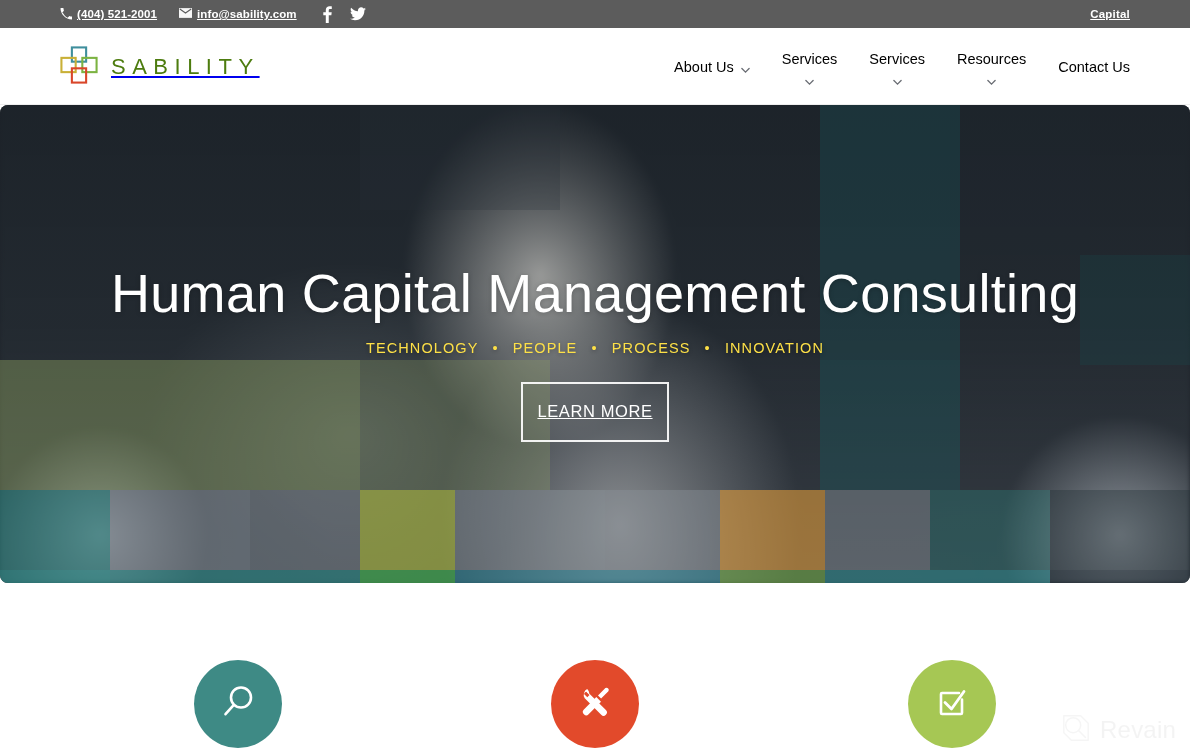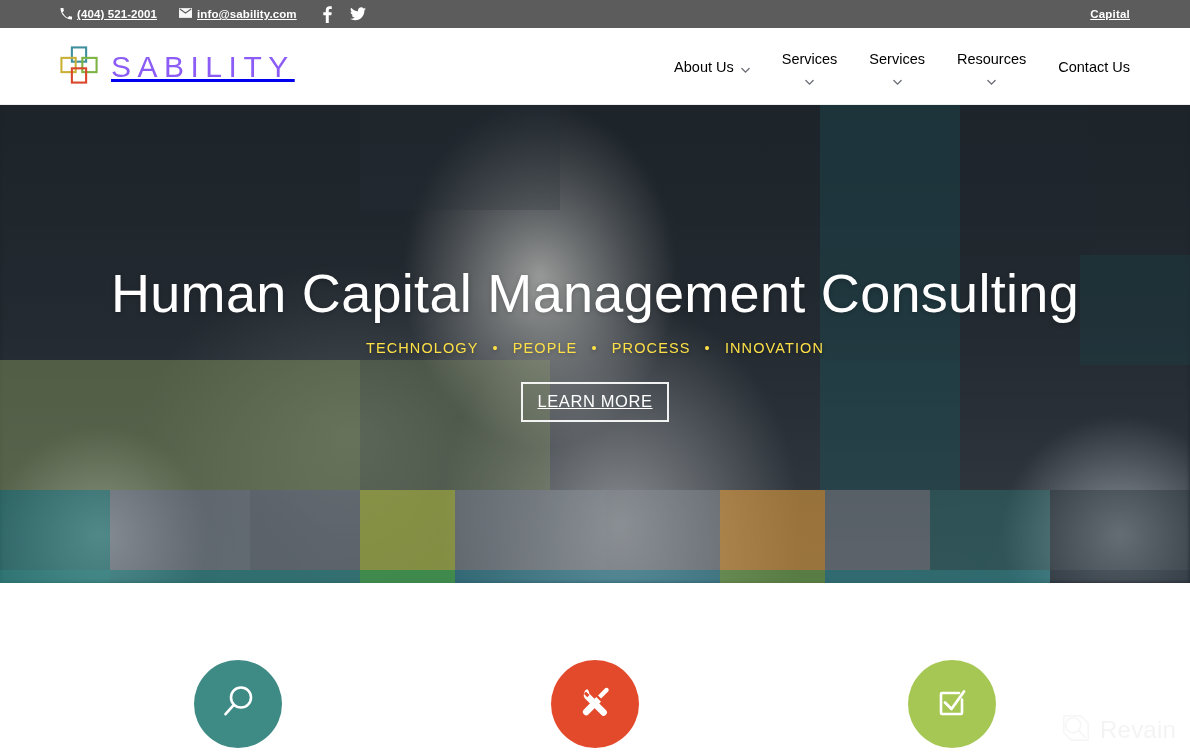--- a/index.html
+++ b/index.html
@@ -38,37 +38,37 @@
   .header {
     position:absolute; top:28px; left:0; width:1190px; height:77px;
     background:#ffffff; border-bottom:1px solid #eeeeee;
   }
   .header-inner {
     position:relative; width:1070px; margin:0 auto; height:77px;
     display:flex; align-items:center; justify-content:space-between;
   }
   .brand { display:flex; align-items:center; gap:13px; }
   .brand-word {
-    font-size:30px; letter-spacing:6.5px; color:#8b5cf6;
+    font-size:22px; letter-spacing:6.5px; color:#4d7c0f;
     font-weight:400; line-height:1;
   }
 
   .nav { display:flex; align-items:center; }
   .nav-item {
     display:flex; align-items:center; gap:7px;
     font-size:14.5px; color:#000000; white-space:nowrap;
     cursor:pointer;
   }
   .nav-item + .nav-item { margin-left:32px;flex-direction:column; }
   .chev { display:inline-block; width:9px; height:9px; }
 
   
   .hero {
     position:absolute; top:105px; left:0; width:1190px; height:478px;
-    overflow:hidden; background:#20262d;
+    overflow:hidden; background:#20262d;border-radius:8px;
   }
   .hero-photo { position:absolute; inset:0; }
   
   .photo-base {
     position:absolute; inset:0;
     background:
       radial-gradient(circle 150px at 100px 430px, rgba(150,158,166,.95), rgba(150,158,166,0) 72%),
       radial-gradient(circle 130px at 250px 470px, rgba(60,70,78,.9), rgba(60,70,78,0) 70%),
       radial-gradient(circle 170px at 1120px 430px, rgba(168,175,182,.95), rgba(168,175,182,0) 70%),
       radial-gradient(circle 120px at 980px 470px, rgba(55,63,70,.85), rgba(55,63,70,0) 70%),
@@ -97,21 +97,21 @@
     text-shadow:0 1px 5px rgba(0,0,0,.22); white-space:nowrap;
   }
   .hero-sub {
     margin-top:18px; font-size:14.5px; color:#fde047;
     letter-spacing:1.1px; white-space:nowrap;
     text-shadow:0 1px 4px rgba(0,0,0,.3);
   }
   .hero-sub .dot { margin:0 9px; }
   .hero-btn {
     margin-top:26px; display:inline-flex; align-items:center; justify-content:center;
-    height:40px; padding:0 14px;
+    height:60px; padding:0 14px;
     border:2px solid rgba(255,255,255,.92);
     color:#ffffff; font-size:16.5px; letter-spacing:.6px;
     background:transparent; cursor:pointer;
   }
 
   
   .features {
     position:absolute; top:583px; left:0; width:1190px; height:170px;
     background:#ffffff;
   }

